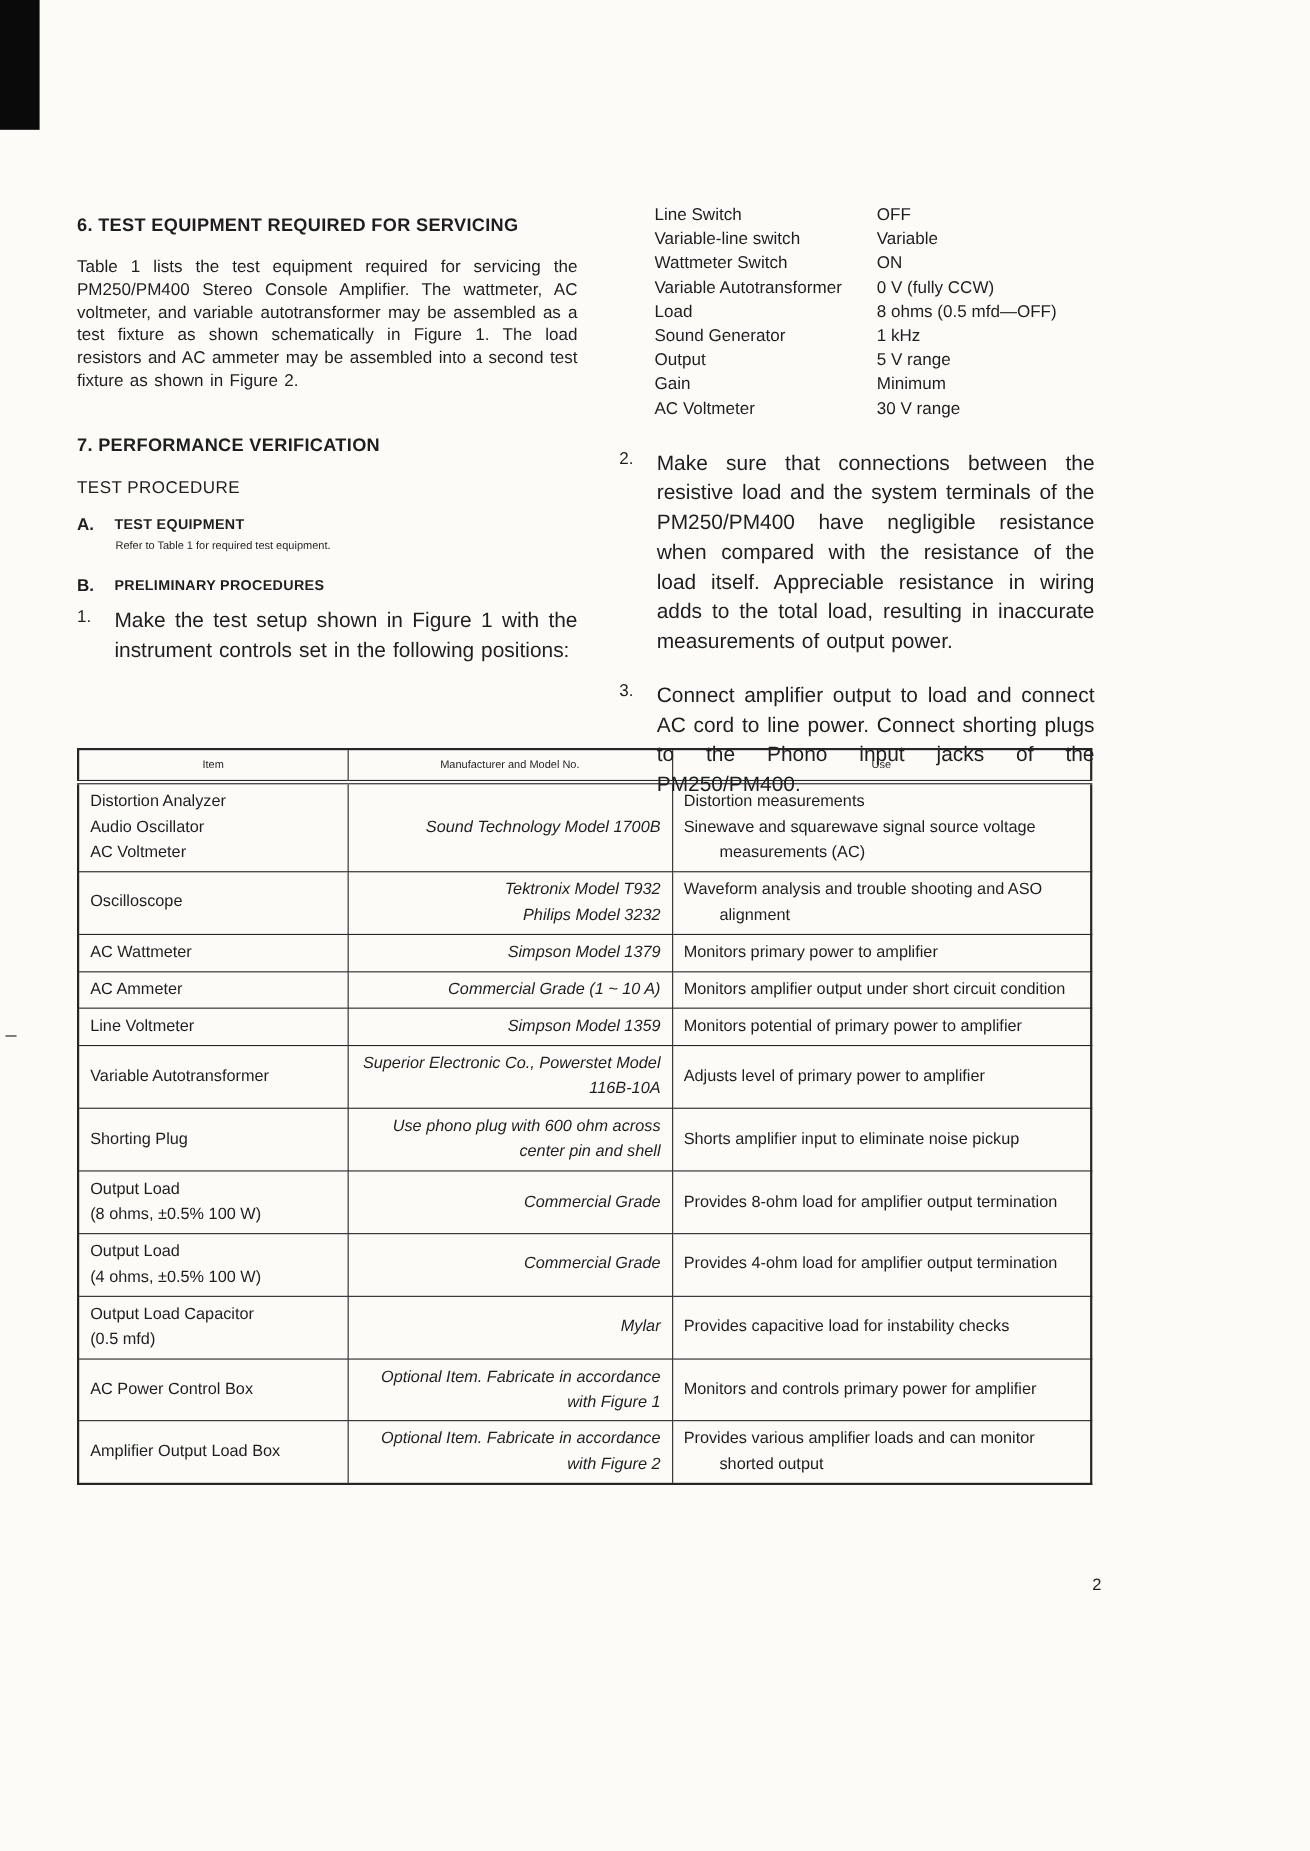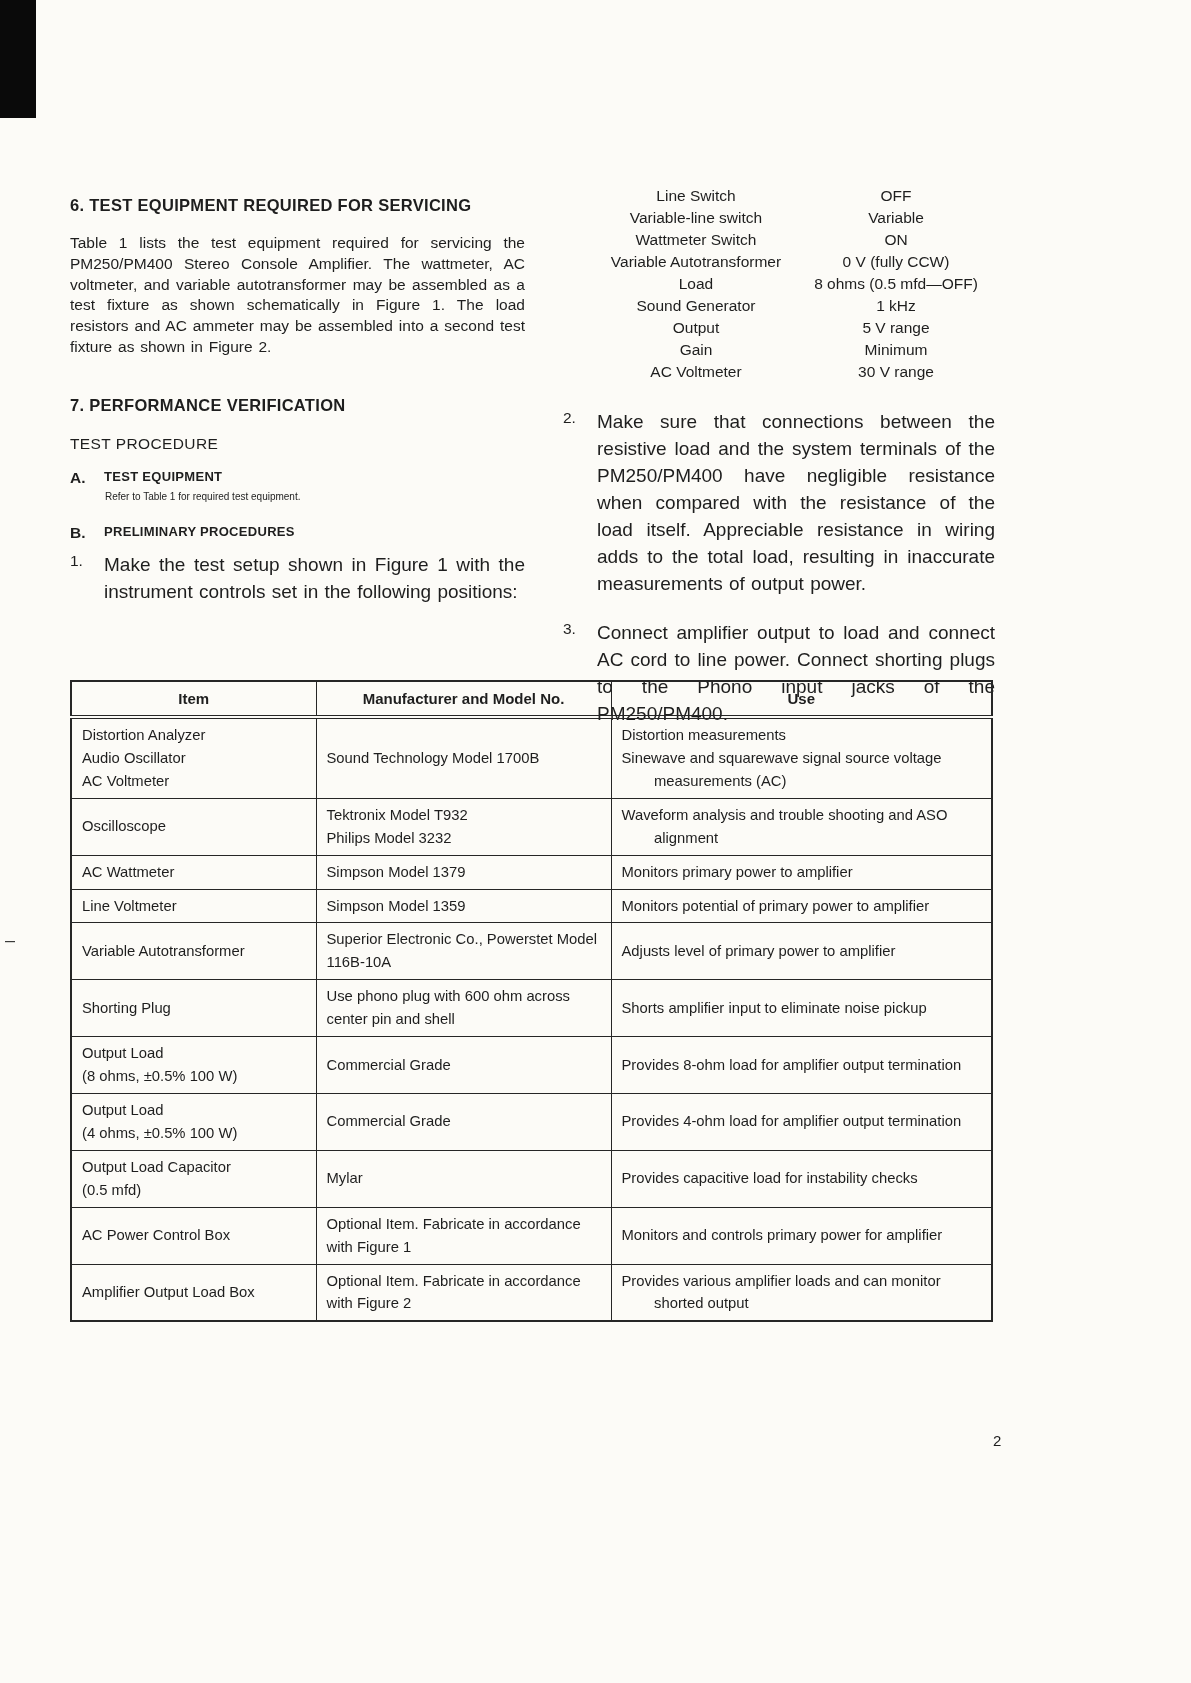--- a/index.html
+++ b/index.html
@@ -36,42 +36,41 @@
   .ab-body { font-size: 10px; margin: 3px 0 22px 35px; }
   .step-row { display: flex; margin-top: 10px; }
   .step-num { width: 34px; flex: none; font-size: 15.5px; }
   .step-text { font-size: 19px; line-height: 1.42; text-align: justify; word-spacing: 1px; }
 
   
   .settings-grid {
     display: grid; grid-template-columns: 202px 1fr;
     margin-left: 32px; font-size: 15.5px; line-height: 1.42;
     margin-bottom: 26px;
-    text-align: center;
   }
   .set-value { font-weight: normal; }
   .steps-block .step-row { margin-bottom: 22px; }
 
   
   .table-wrap { position: absolute; left: 70px; top: 680px; width: 921px; }
   table.equip {
     border-collapse: collapse; width: 100%;
     font-size: 14.8px; table-layout: fixed;
     border: 2px solid #262626;
   }
   table.equip th {
     border: 1px solid #262626; border-bottom: 4px double #262626;
-    font-weight: bold; font-size: 15px; padding: 8px 6px; text-align: center;
+    font-weight: normal; font-size: 10px; padding: 8px 6px; text-align: center;
   }
   table.equip td {
     border: 1px solid #262626; vertical-align: middle;
     padding: 5px 10px; line-height: 1.55;
   }
   td.col-item { padding-left: 24px; }
-  td.col-model { text-align: left; }
+  td.col-model { text-align: right; font-style: italic; }
   td.col-use .entry { padding-left: 2.2em; text-indent: -2.2em; }
   td.col-use { padding-left: 24px; }
   .entry { min-height: 1em; }
 
   .page-num { position: absolute; left: 993px; top: 1432px; font-size: 15px; }
 </style>
 </head>
 <body>
 
 <div class="page">
@@ -182,20 +181,31 @@
             </td>
             <td class="col-model">
               <div class="entry">Simpson Model 1379</div>
             </td>
             <td class="col-use">
               <div class="entry">Monitors primary power to amplifier</div>
             </td>
           </tr>
           <tr>
             <td class="col-item">
+              <div class="entry">AC Ammeter</div>
+            </td>
+            <td class="col-model">
+              <div class="entry">Commercial Grade (1 ~ 10 A)</div>
+            </td>
+            <td class="col-use">
+              <div class="entry">Monitors amplifier output under short circuit condition</div>
+            </td>
+          </tr>
+          <tr>
+            <td class="col-item">
               <div class="entry">Line Voltmeter</div>
             </td>
             <td class="col-model">
               <div class="entry">Simpson Model 1359</div>
             </td>
             <td class="col-use">
               <div class="entry">Monitors potential of primary power to amplifier</div>
             </td>
           </tr>
           <tr>

